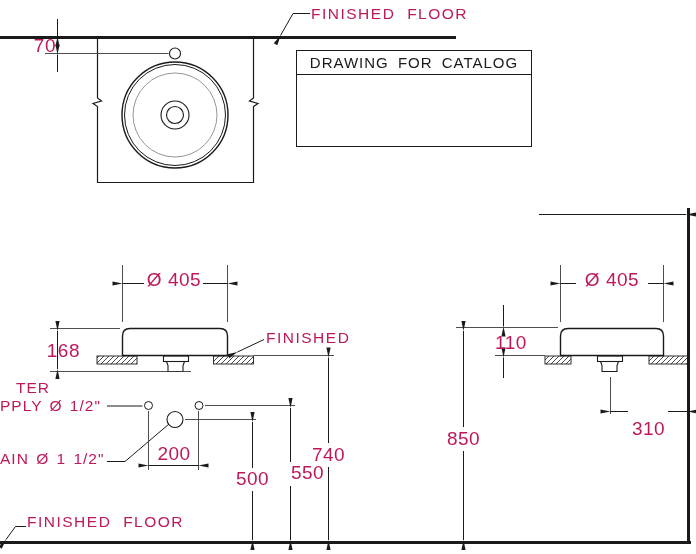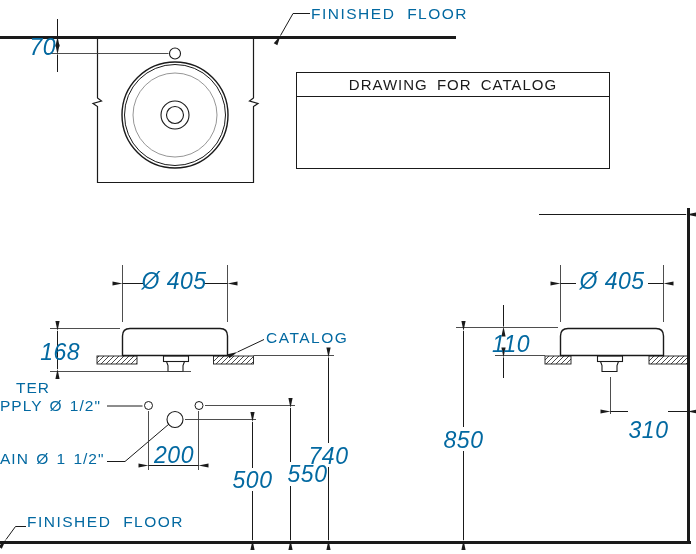--- a/index.html
+++ b/index.html
@@ -1,28 +1,28 @@
 <!DOCTYPE html>
 <html><head>
 <meta charset="utf-8">
 <style>
   html,body{margin:0;padding:0;background:#fff;}
   .canvas{
     position:relative;width:696px;height:554px;background:#fff;overflow:hidden;
     font-family:"Liberation Sans","DejaVu Sans",sans-serif;color:#1a1a1a;
   }
   svg{position:absolute;left:0;top:0;}
-  .t{position:absolute;line-height:1;white-space:nowrap;color:#0369a1;}
-  .dim{font-size:23px;letter-spacing:0.5px;font-style:italic;}
+  .t{position:absolute;line-height:1;white-space:nowrap;color:#be185d;}
+  .dim{font-size:19px;letter-spacing:0.5px;}
   .lbl{font-size:15.5px;letter-spacing:1.5px;word-spacing:6px;}
   .ctr{text-align:center;}
   .rgt{text-align:right;}
   
   .titleblock{
-    position:absolute;left:296px;top:72px;width:314px;height:97px;
+    position:absolute;left:296px;top:50px;width:236px;height:97px;
     border:1.6px solid #1a1a1a;box-sizing:border-box;font-size:15px;letter-spacing:1px;
   }
   .tb-header{
     height:24px;border-bottom:1.4px solid #1a1a1a;box-sizing:border-box;
     display:flex;align-items:center;justify-content:center;word-spacing:4px;
   }
   .tb-body{display:flex;flex-direction:column;height:71px;}
   .tb-row{flex:1;display:flex;align-items:center;}
   .tb-label{
     width:54px;flex:0 0 54px;height:100%;border-right:1.4px solid #1a1a1a;
@@ -166,21 +166,21 @@
         <line x1="610.5" y1="377" x2="610.5" y2="414" stroke-width="0.9" stroke="#3a3a3a"></line>
         <g stroke-width="1">
           <line x1="610.5" y1="411.5" x2="628" y2="411.5" marker-start="url(#arr)"></line>
           <line x1="668" y1="411.5" x2="687.5" y2="411.5" marker-end="url(#arr)"></line>
         </g>
       </g>
     </g>
   </svg>
 
   <div class="t lbl" style="left:311px;top:6px;">FINISHED FLOOR</div>
-  <div class="t lbl" style="left:266px;top:330px;">CATALOG</div>
+  <div class="t lbl" style="left:266px;top:330px;">FINISHED</div>
   <div class="t lbl" style="left:27px;top:514px;">FINISHED FLOOR</div>
 
   <div class="t lbl" style="left:16px;top:380px;letter-spacing:1px;word-spacing:2px;">TER</div>
   <div class="t lbl" style="left:0;top:398px;letter-spacing:1px;word-spacing:2px;">PPLY Ø 1/2"</div>
   <div class="t lbl" style="left:0;top:451px;letter-spacing:1px;word-spacing:2px;">AIN Ø 1 1/2"</div>
 
   <div class="t dim rgt" style="left:20px;top:36px;width:36px;">70</div>
   <div class="t dim rgt" style="left:16px;top:341px;width:40px;margin-left:24px;">168</div>
   <div class="t dim ctr" style="left:130px;top:270px;width:88px;">Ø 405</div>
   <div class="t dim ctr" style="left:568px;top:270px;width:88px;">Ø 405</div>

